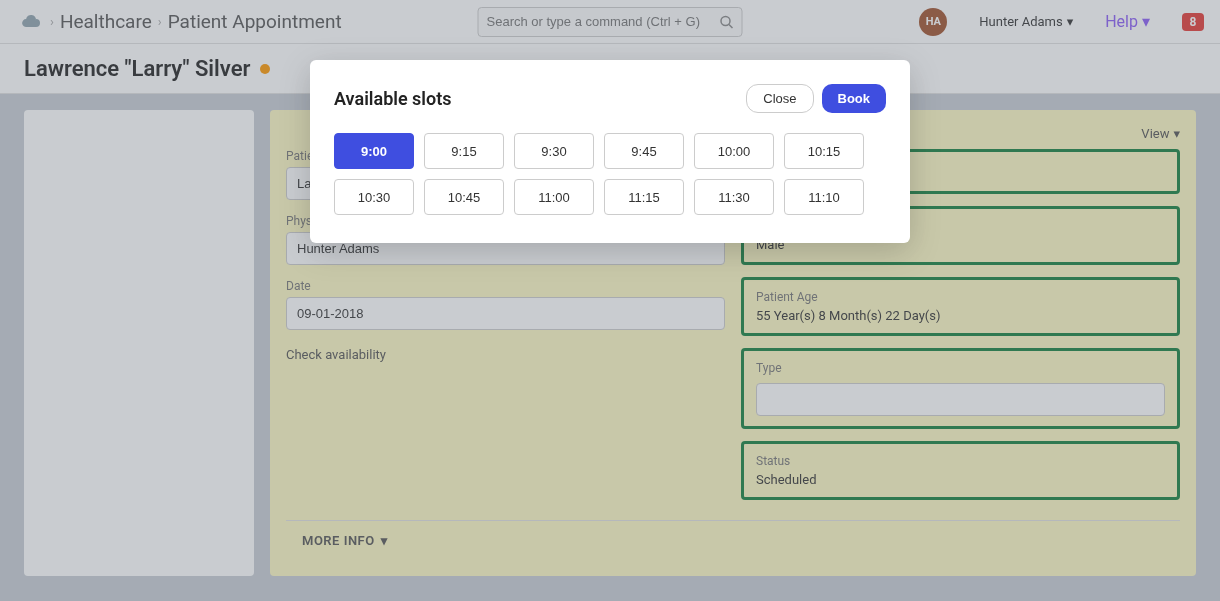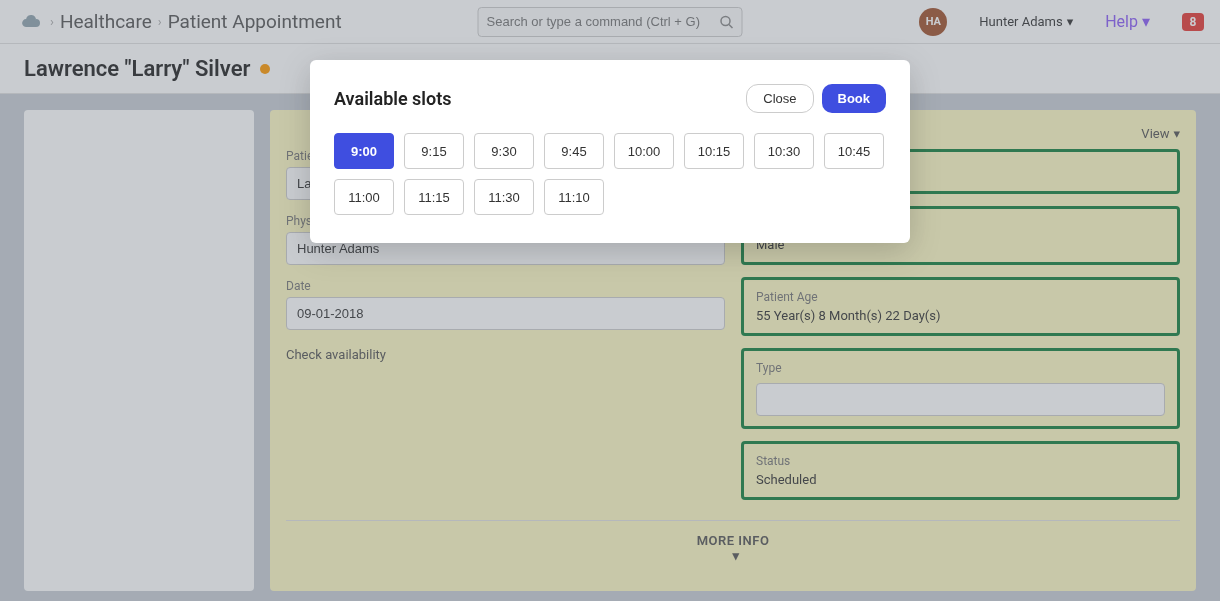--- a/index.html
+++ b/index.html
@@ -204,21 +204,20 @@
       display: flex;
       align-items: center;
       padding: 12px 16px;
       border-top: 1px solid #e0e0e0;
       font-size: 13px;
       font-weight: 600;
       color: #555;
       letter-spacing: 0.5px;
       cursor: pointer;
       margin-top: 8px;
-      flex-direction: column;
     }
     .view-link {
       margin-left: auto;
       font-size: 13px;
       color: #555;
       cursor: pointer;
       display: flex;
       align-items: center;
       gap: 4px;
     }
@@ -282,21 +281,21 @@
       color: #fff;
       cursor: pointer;
       font-weight: 600;
     }
     .slots-grid {
       display: flex;
       flex-wrap: wrap;
       gap: 10px;
     }
     .slot-btn {
-      width: 60px;
+      width: 80px;
       height: 36px;
       border: 1px solid #ccc;
       border-radius: 4px;
       background: #fff;
       font-size: 13px;
       color: #333;
       cursor: pointer;
       display: flex;
       align-items: center;
       justify-content: center;

